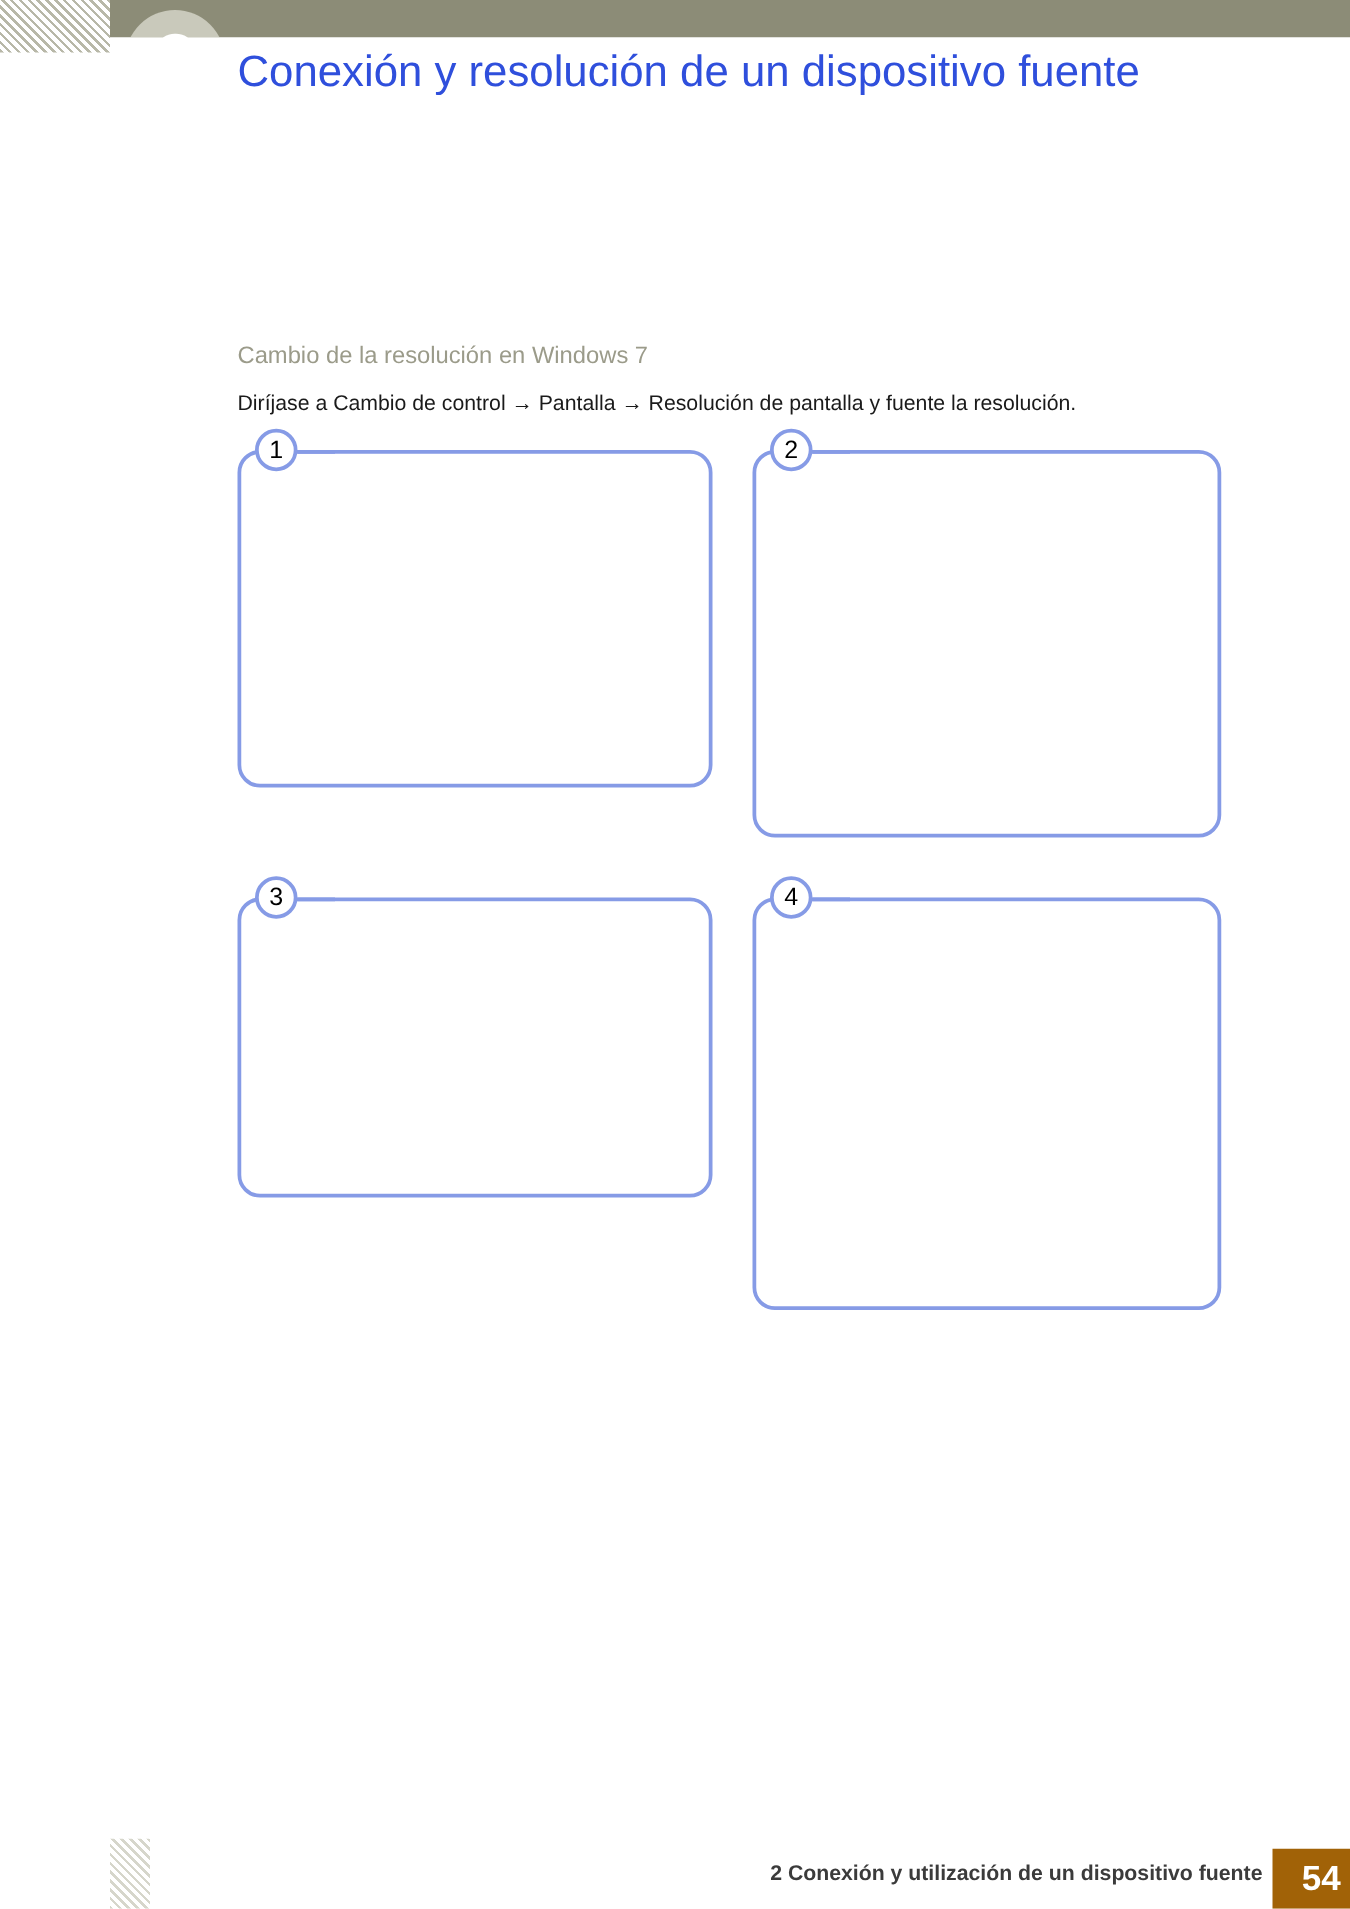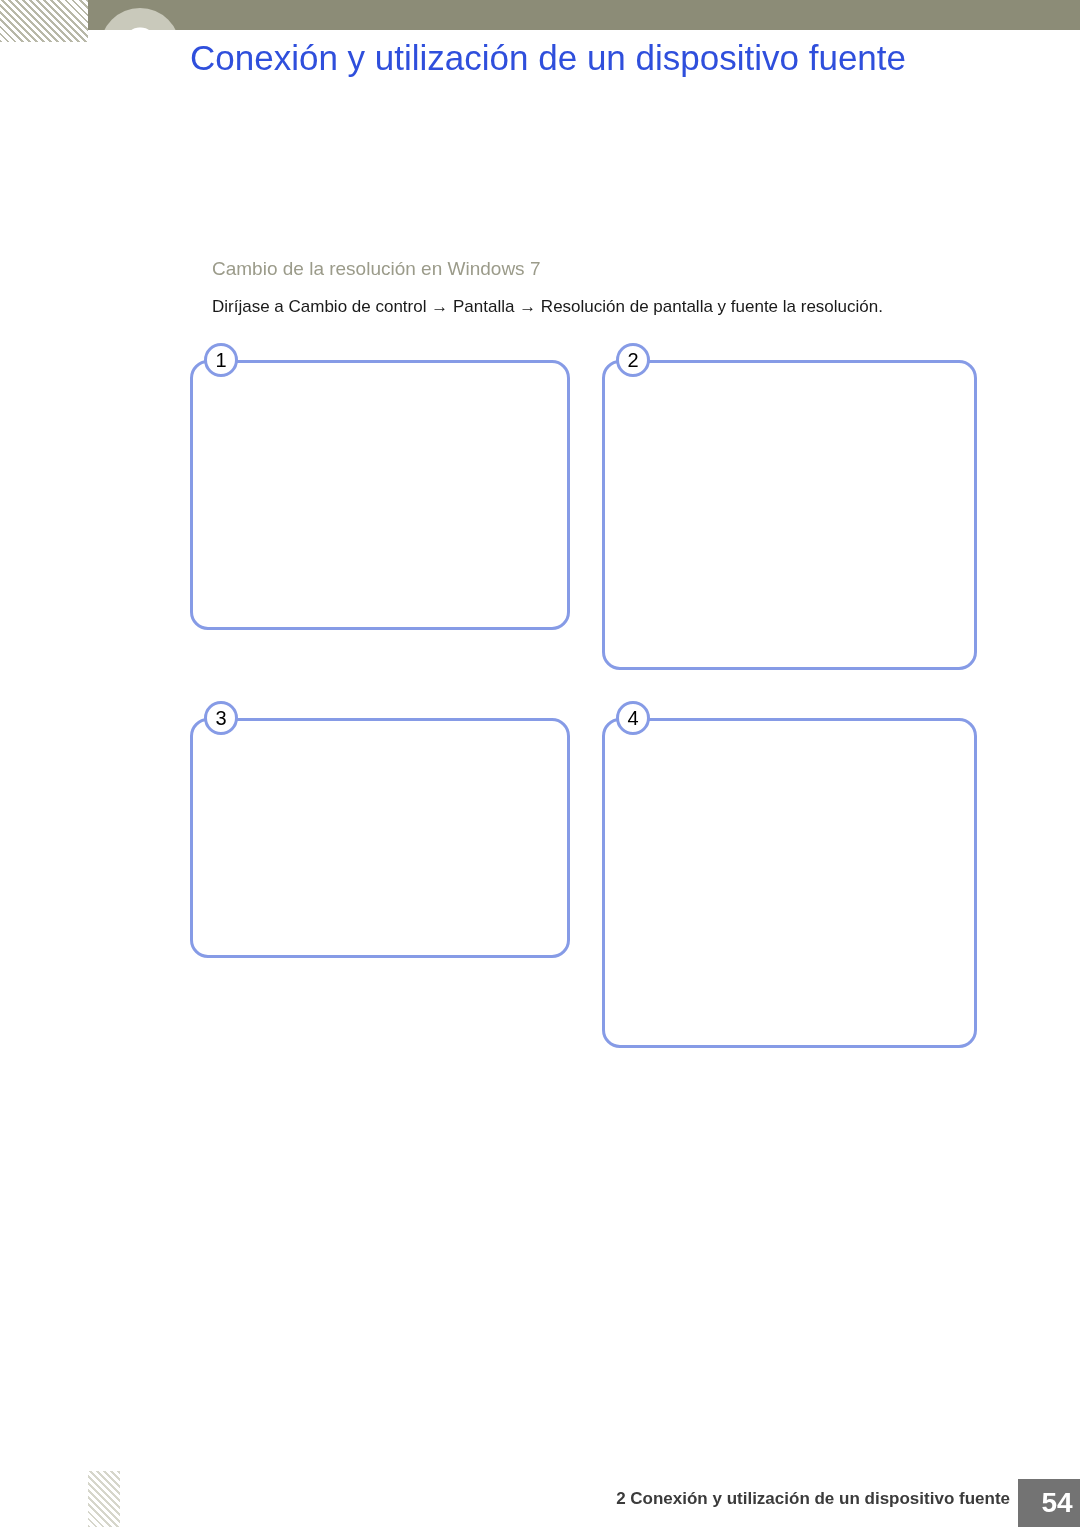--- a/index.html
+++ b/index.html
@@ -61,24 +61,23 @@
       left: 190px;
       right: 80px;
       color: #2f4fdc;
       font-size: 35px;
       font-weight: 400;
       line-height: 1.25;
       z-index: 4;
     }
     .content {
       position: absolute;
-      top: 258px;
+      top: 274px;
       left: 190px;
       right: 110px;
-      margin-left: 22px;
     }
     .subtitle {
       color: #9b9b8a;
       font-size: 19px;
       font-weight: 400;
       margin-bottom: 14px;
     }
     .instruction {
       color: #1a1a1a;
       font-size: 17px;
@@ -163,42 +162,42 @@
       padding-right: 8px;
       color: #3b3b3b;
       font-size: 17px;
       font-weight: bold;
     }
     .footer-num-holder {
       display: flex;
       align-items: flex-end;
     }
     .footer-page {
-      background: #737373;
+      background: #a16207;
       color: #ffffff;
       font-size: 28px;
       font-weight: bold;
       width: 62px;
       height: 48px;
       display: flex;
       align-items: center;
       justify-content: center;
       padding-left: 16px;
     }
   </style>
 </head>
 <body>
 
 <div class="top-bar"></div>
 <div class="hatch-strip"></div>
 <div class="chapter-circle">
   <span>2</span>
 </div>
 <div class="header-white-bar"></div>
-<div class="chapter-title">Conexión y utilización de un dispositivo fuente</div>
+<div class="chapter-title">Conexión y resolución de un dispositivo fuente</div>
 
 <div class="content">
   <div class="subtitle">Cambio de la resolución en Windows 7</div>
   <div class="instruction">
     <span>Diríjase a Cambio de control </span>
     <span class="arrow">→</span>
     <span> Pantalla </span>
     <span class="arrow">→</span>
     <span> Resolución de pantalla y fuente la resolución.</span>
   </div>

